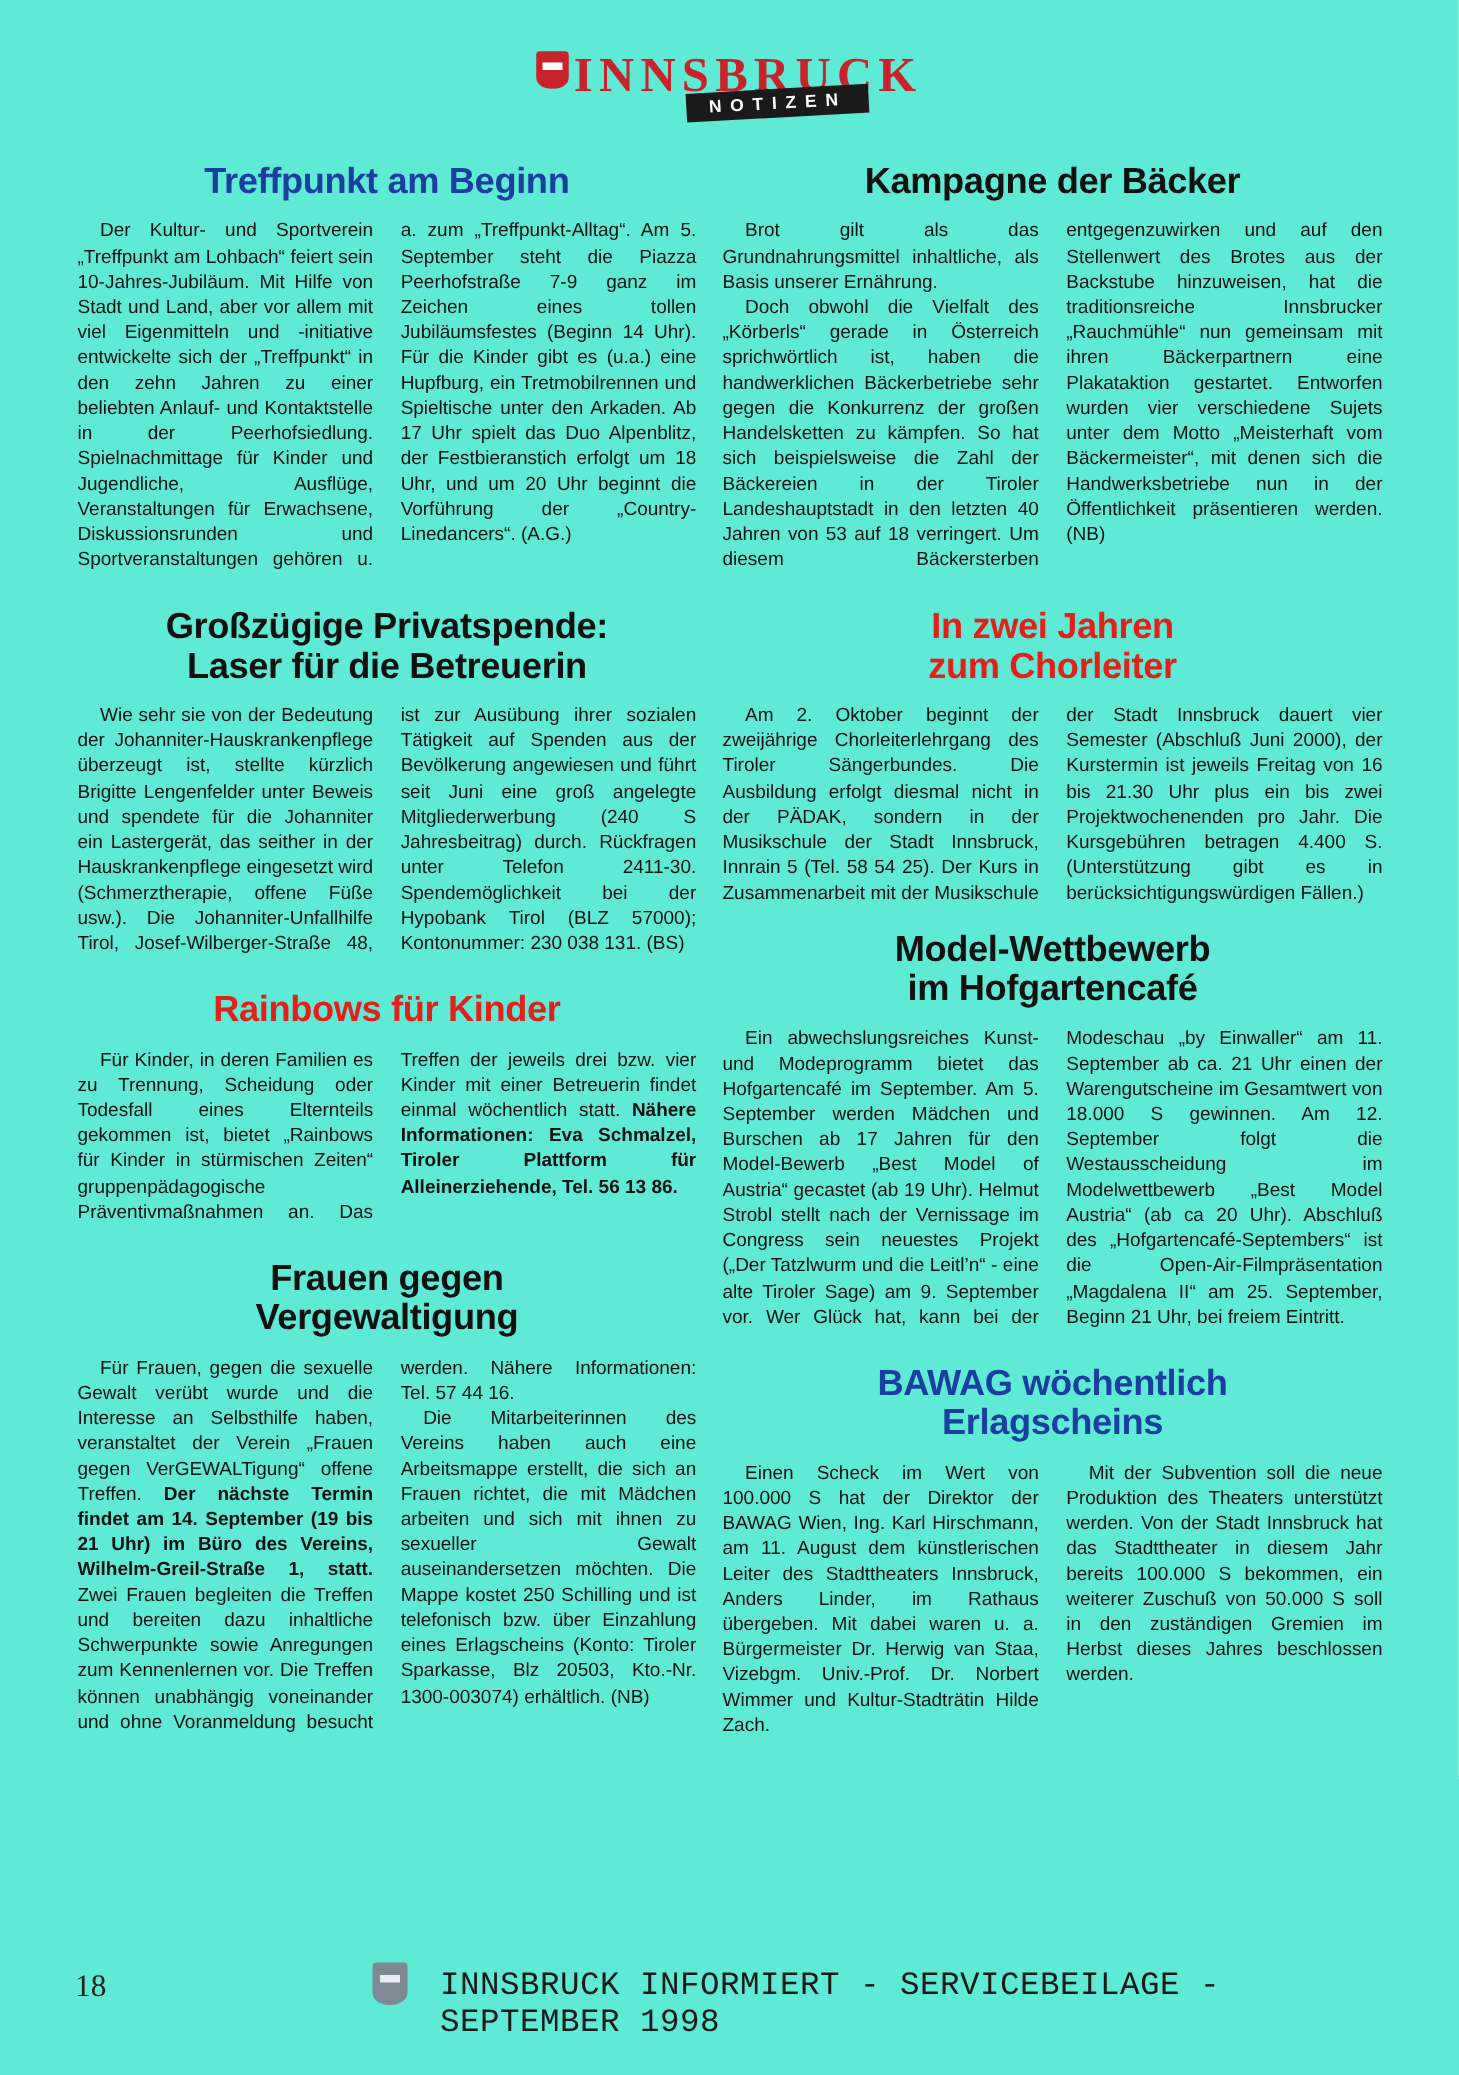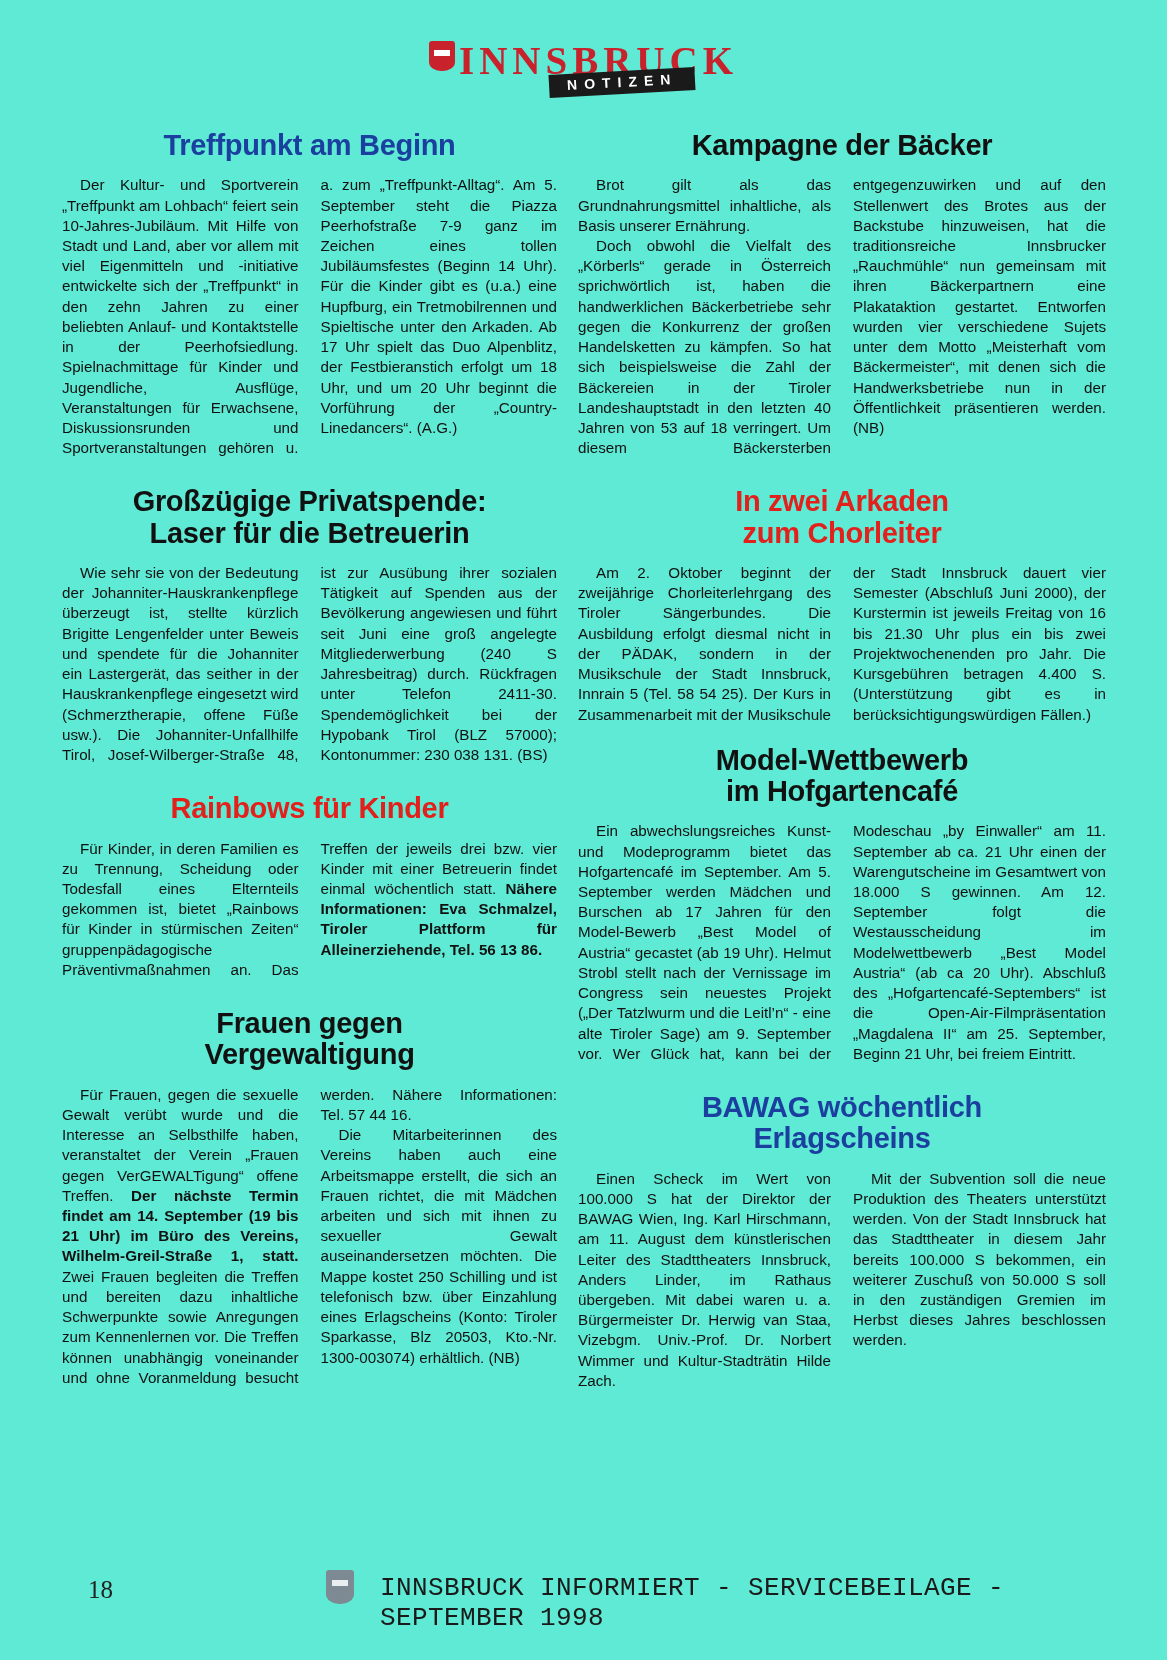--- a/index.html
+++ b/index.html
@@ -121,21 +121,20 @@
   .gap-sm { height: 14px; }
   .gap-md { height: 22px; }
 
   
   .footer {
     position: absolute;
     left: 0;
     bottom: 48px;
     width: 1058px;
     height: 42px;
-    margin-left: 28px;
   }
   .footer-pageno {
     position: absolute;
     left: 60px;
     top: 6px;
     font-family: "Liberation Serif", serif;
     font-size: 25px;
     color: #222;
   }
   .footer-crest {
@@ -228,21 +227,21 @@
       <div class="twocol">
         <p class="first">Brot gilt als das Grundnahrungsmittel inhaltliche, als Basis unserer Ernährung.</p>
         <p>Doch obwohl die Vielfalt des „Körberls“ gerade in Österreich sprichwörtlich ist, haben die handwerklichen Bäckerbetriebe sehr gegen die Konkurrenz der großen Handelsketten zu kämpfen. So hat sich beispielsweise die Zahl der Bäckereien in der Tiroler Landeshauptstadt in den letzten 40 Jahren von 53 auf 18 verringert. Um diesem Bäckersterben entgegenzuwirken und auf den Stellenwert des Brotes aus der Backstube hinzuweisen, hat die traditionsreiche Innsbrucker „Rauchmühle“ nun gemeinsam mit ihren Bäckerpartnern eine Plakataktion gestartet. Entworfen wurden vier verschiedene Sujets unter dem Motto „Meisterhaft vom Bäckermeister“, mit denen sich die Handwerksbetriebe nun in der Öffentlichkeit präsentieren werden. (NB)</p>
       </div>
     </div>
 
     <div class="gap-md"></div>
 
     <div class="article">
       <h2 class="headline red">
-        <span>In zwei Arkaden</span><br>
+        <span>In zwei Jahren</span><br>
         <span>zum Chorleiter</span>
       </h2>
       <div class="twocol">
         <p class="first">Am 2. Oktober beginnt der zweijährige Chorleiterlehrgang des Tiroler Sängerbundes. Die Ausbildung erfolgt diesmal nicht in der PÄDAK, sondern in der Musikschule der Stadt Innsbruck, Innrain 5 (Tel. 58 54 25). Der Kurs in Zusammenarbeit mit der Musikschule der Stadt Innsbruck dauert vier Semester (Abschluß Juni 2000), der Kurstermin ist jeweils Freitag von 16 bis 21.30 Uhr plus ein bis zwei Projektwochenenden pro Jahr. Die Kursgebühren betragen 4.400 S. (Unterstützung gibt es in berücksichtigungswürdigen Fällen.)</p>
       </div>
     </div>
 
     <div class="gap-sm"></div>
 
     <div class="article">

